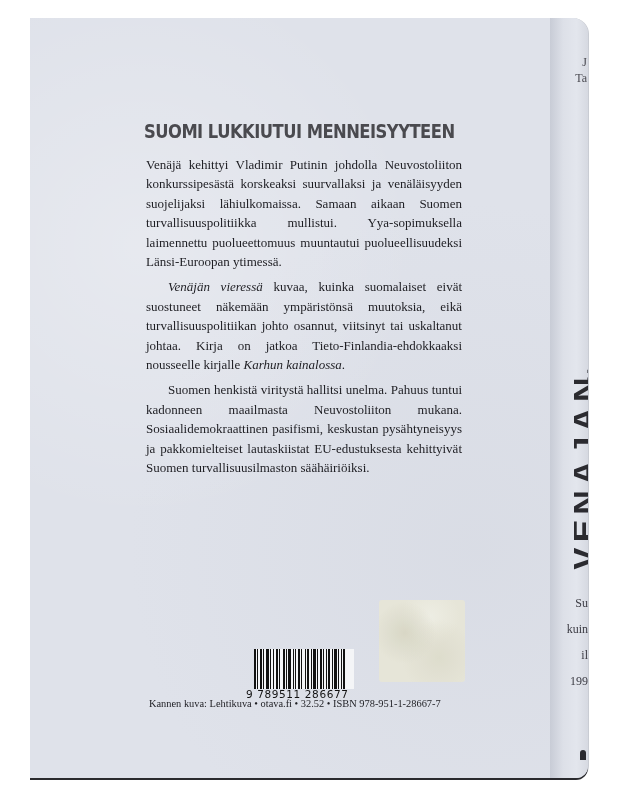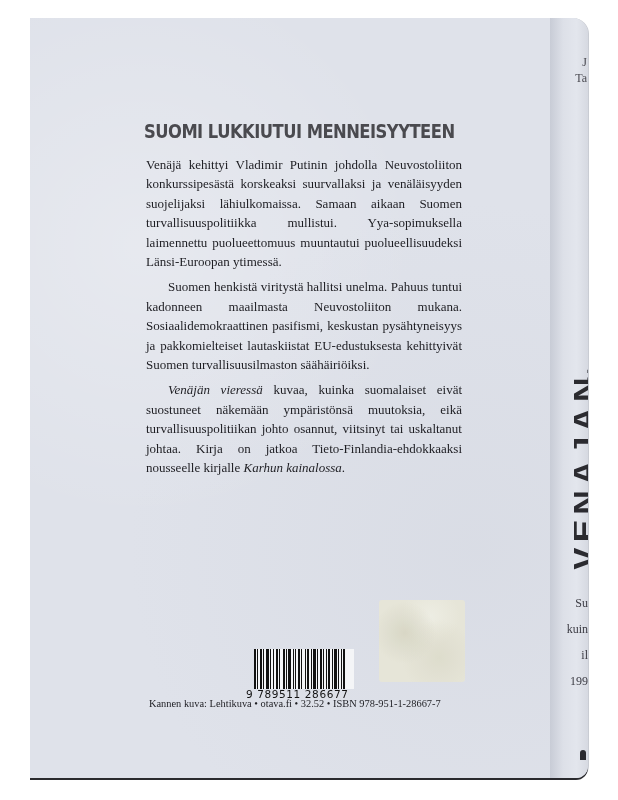--- a/index.html
+++ b/index.html
@@ -145,22 +145,22 @@
 </head>
 <body>
 
 <div class="book">
   <div class="back-cover">
 
     <div class="heading">SUOMI LUKKIUTUI MENNEISYYTEEN</div>
 
     <div class="body-text">
       <p>Venäjä kehittyi Vladimir Putinin johdolla Neuvostoliiton konkurssipesästä korskeaksi suurvallaksi ja venäläisyyden suojelijaksi lähiulkomaissa. Samaan aikaan Suomen turvallisuuspolitiikka mullistui. Yya-sopimuksella laimennettu puolueettomuus muuntautui puolueellisuudeksi Länsi-Euroopan ytimessä.</p>
+      <p class="indent"><em>Venäjän vieressä</em><span> kuvaa, kuinka suomalaiset eivät suostuneet näkemään ympäristönsä muutoksia, eikä turvallisuuspolitiikan johto osannut, viitsinyt tai uskaltanut johtaa.  Kirja on jatkoa Tieto-Finlandia-ehdokkaaksi nousseelle kirjalle </span><em>Karhun kainalossa</em><span>.</span></p>
       <p class="indent">Suomen henkistä viritystä hallitsi unelma. Pahuus tuntui kadonneen maailmasta Neuvostoliiton mukana. Sosiaalidemokraattinen pasifismi, keskustan pysähtyneisyys ja pakkomielteiset lautaskiistat EU-edustuksesta kehittyivät Suomen turvallisuusilmaston säähäiriöiksi.</p>
-      <p class="indent"><em>Venäjän vieressä</em><span> kuvaa, kuinka suomalaiset eivät suostuneet näkemään ympäristönsä muutoksia, eikä turvallisuuspolitiikan johto osannut, viitsinyt tai uskaltanut johtaa.  Kirja on jatkoa Tieto-Finlandia-ehdokkaaksi nousseelle kirjalle </span><em>Karhun kainalossa</em><span>.</span></p>
     </div>
 
     <div class="price-sticker"></div>
 
     <div class="barcode">
       <span style="width:2px"></span>
         <span class="g" style="width:1px"></span>
         <span style="width:1px"></span>
         <span class="g" style="width:2px"></span>
       <span style="width:2px"></span>

